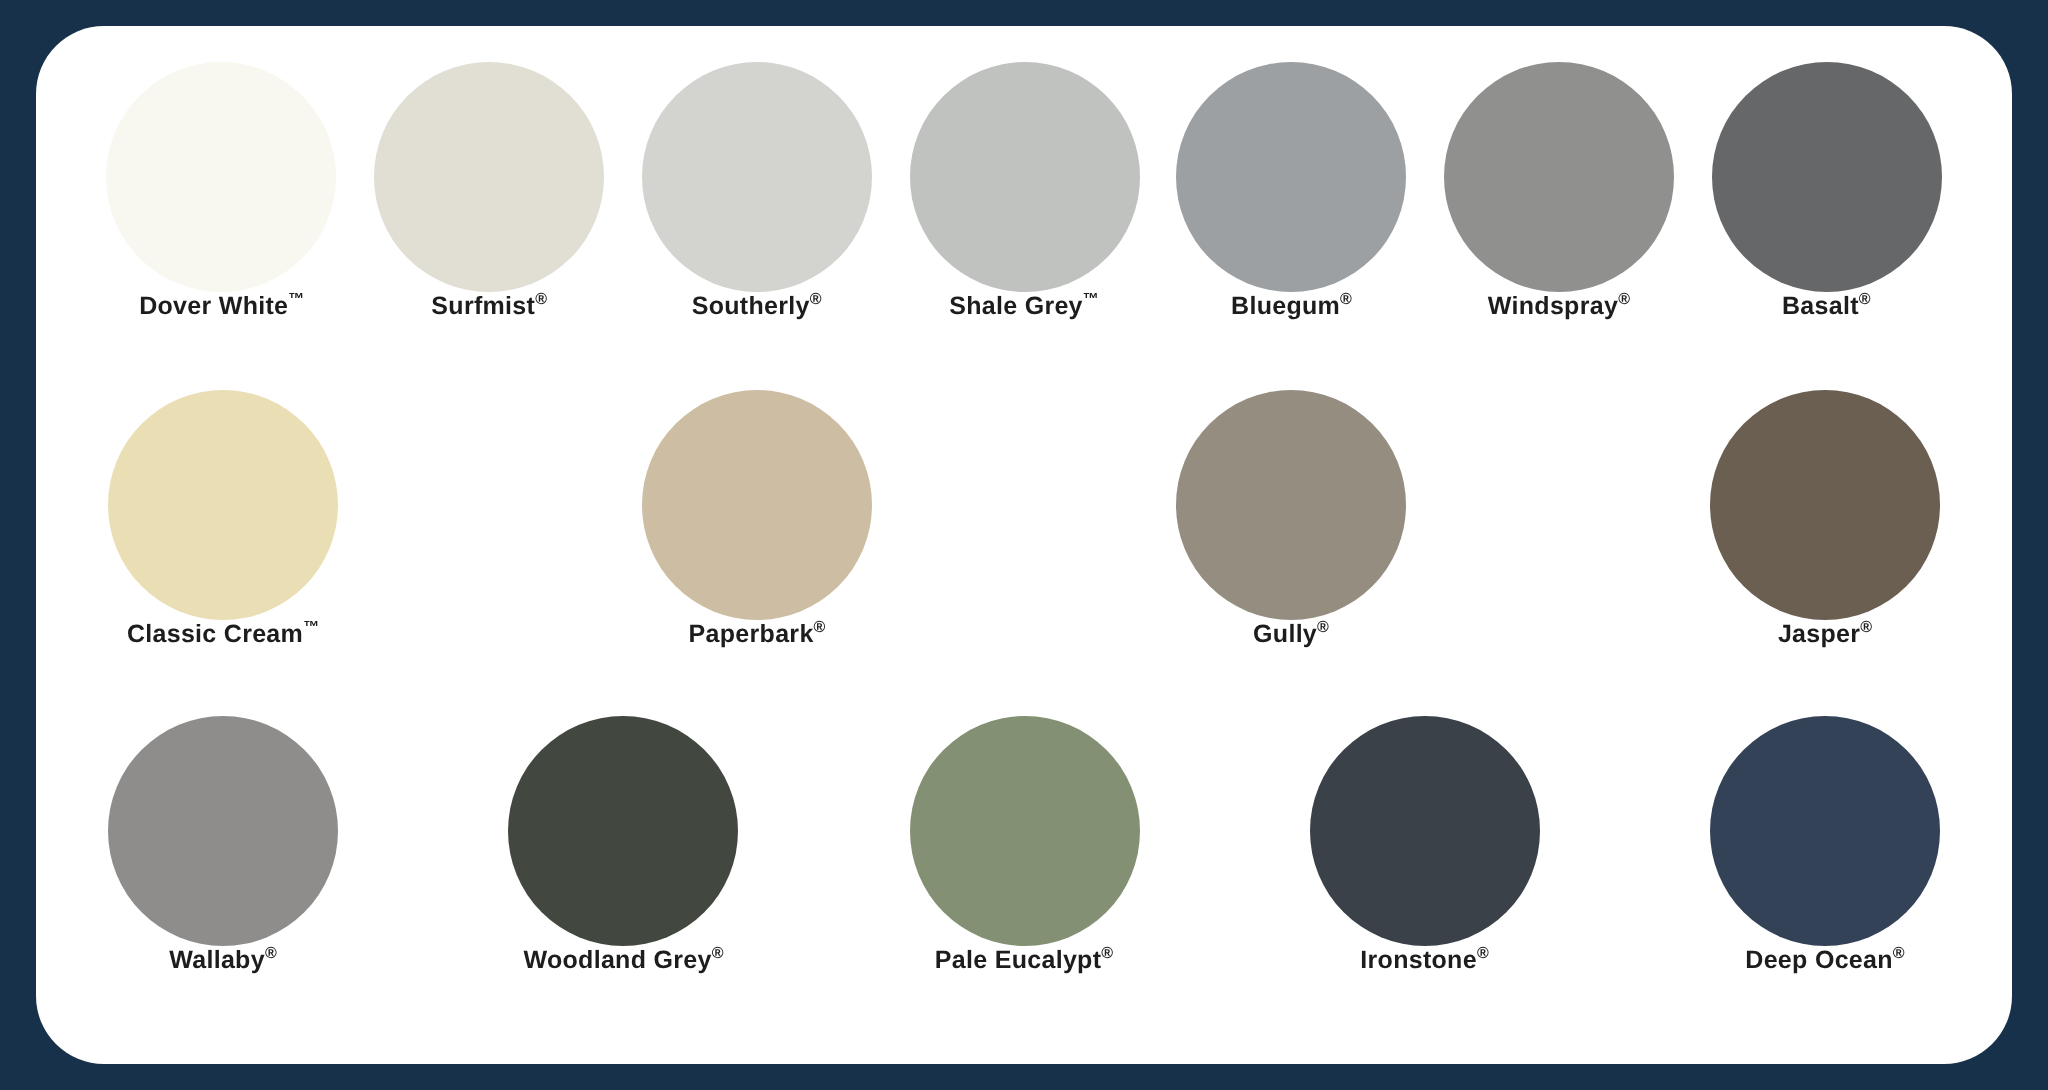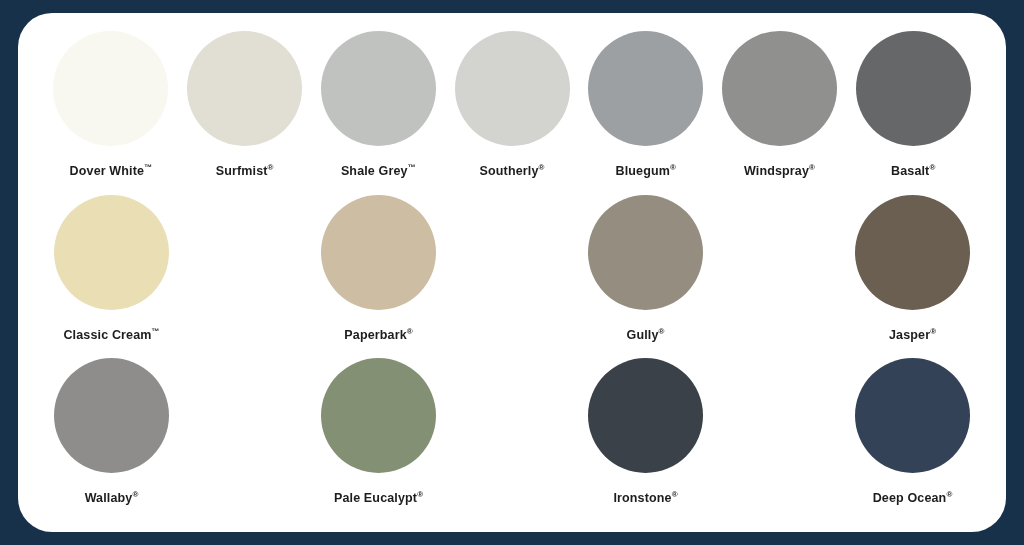--- a/index.html
+++ b/index.html
@@ -45,21 +45,20 @@
     flex-direction: column;
     align-items: center;
   }
   .swatch-dot {
     width: 115px;
     height: 115px;
     border-radius: 50%;
     display: block;
   }
   .swatch-label {
-    margin-top: 18px;
     font-size: 12.5px;
     font-weight: bold;
     color: #1d1d1d;
     letter-spacing: 0.15px;
     white-space: nowrap;
     line-height: 1;
   }
   .swatch-label .mark {
     font-size: 8px;
     vertical-align: super;
@@ -74,26 +73,26 @@
       <div class="swatch-row">
         <div class="swatch-cell">
           <span class="swatch-dot" style="background: rgb(248, 248, 240);"></span>
           <div class="swatch-label">Dover White<span class="mark">™</span></div>
         </div>
         <div class="swatch-cell">
           <span class="swatch-dot" style="background: rgb(225, 222, 212);"></span>
           <div class="swatch-label">Surfmist<span class="mark">®</span></div>
         </div>
         <div class="swatch-cell">
+          <span class="swatch-dot" style="background: rgb(211, 211, 207);"></span>
+          <div class="swatch-label">Southerly<span class="mark">®</span></div>
+        </div>
+        <div class="swatch-cell">
           <span class="swatch-dot" style="background: rgb(191, 194, 190);"></span>
           <div class="swatch-label">Shale Grey<span class="mark">™</span></div>
-        </div>
-        <div class="swatch-cell">
-          <span class="swatch-dot" style="background: rgb(211, 211, 207);"></span>
-          <div class="swatch-label">Southerly<span class="mark">®</span></div>
         </div>
         <div class="swatch-cell">
           <span class="swatch-dot" style="background: rgb(156, 160, 163);"></span>
           <div class="swatch-label">Bluegum<span class="mark">®</span></div>
         </div>
         <div class="swatch-cell">
           <span class="swatch-dot" style="background: rgb(144, 145, 143);"></span>
           <div class="swatch-label">Windspray<span class="mark">®</span></div>
         </div>
         <div class="swatch-cell">
@@ -118,20 +117,24 @@
           <span class="swatch-dot" style="background: rgb(106, 95, 81);"></span>
           <div class="swatch-label">Jasper<span class="mark">®</span></div>
         </div>
       </div>
       <div class="swatch-row">
         <div class="swatch-cell">
           <span class="swatch-dot" style="background: rgb(142, 141, 139);"></span>
           <div class="swatch-label">Wallaby<span class="mark">®</span></div>
         </div>
         <div class="swatch-cell">
+          <span class="swatch-dot" style="background: rgb(66, 72, 64);"></span>
+          <div class="swatch-label">Woodland Grey<span class="mark">®</span></div>
+        </div>
+        <div class="swatch-cell">
           <span class="swatch-dot" style="background: rgb(132, 144, 115);"></span>
           <div class="swatch-label">Pale Eucalypt<span class="mark">®</span></div>
         </div>
         <div class="swatch-cell">
           <span class="swatch-dot" style="background: rgb(59, 65, 73);"></span>
           <div class="swatch-label">Ironstone<span class="mark">®</span></div>
         </div>
         <div class="swatch-cell">
           <span class="swatch-dot" style="background: rgb(52, 66, 87);"></span>
           <div class="swatch-label">Deep Ocean<span class="mark">®</span></div>

